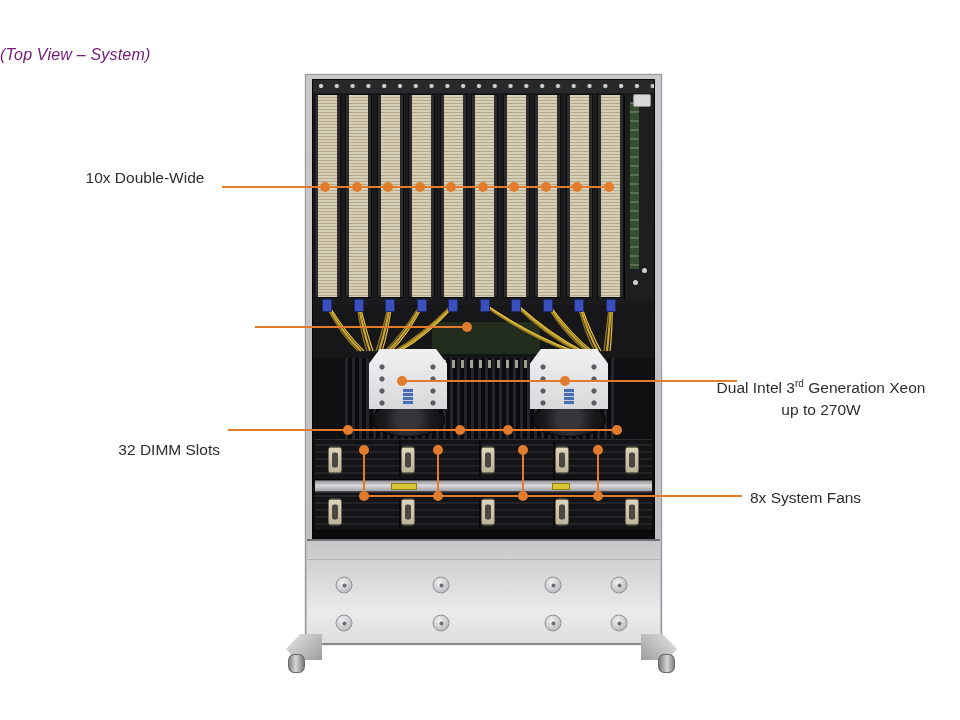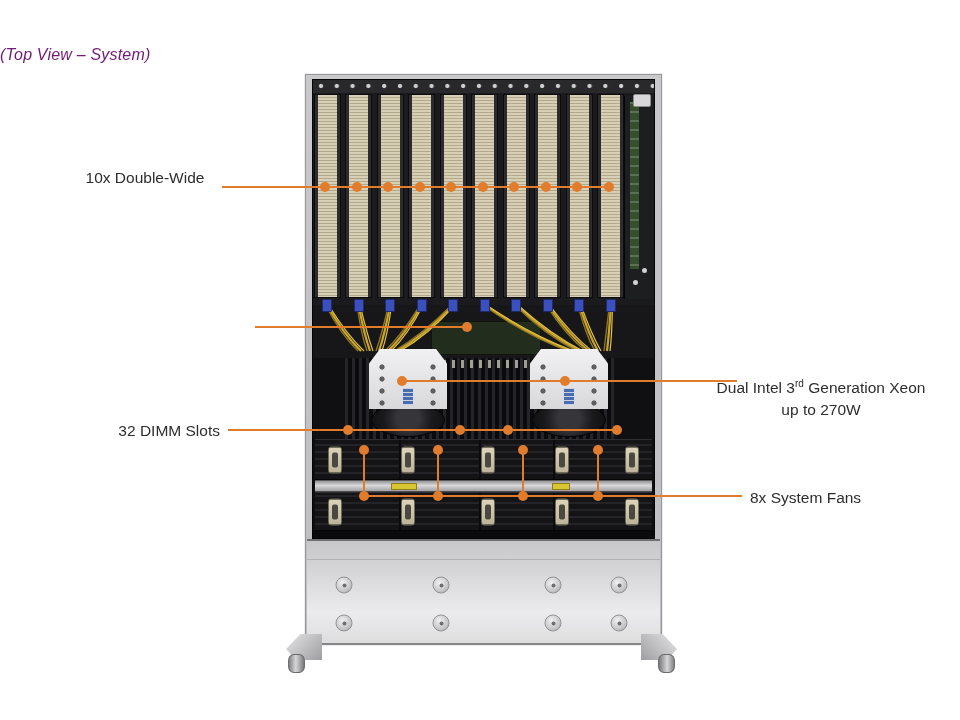--- a/index.html
+++ b/index.html
@@ -271,21 +271,21 @@
   <div class="foot right" style="left:641px;top:634px;">
     <div class="plate"></div>
     <div class="wheel"></div>
   </div>
 
   <div class="cl-label center" style="left:55px;top:168px;width:180px;">
     <div>10x Double-Wide</div>
   </div>
   <div class="cl-label right" style="left:40px;top:311px;width:182px;">
   </div>
-  <div class="cl-label right" style="left:40px;top:421px;width:180px;">
+  <div class="cl-label right" style="left:40px;top:440px;width:180px;">
     <div>32 DIMM Slots</div>
   </div>
   <div class="cl-label center cl-cpu" style="left:700px;top:337px;width:242px;margin-top:36px;">
     <div><span>Dual Intel 3</span><sup>rd</sup><span> Generation Xeon</span></div>
     <div>up to 270W</div>
   </div>
   <div class="cl-label" style="left:750px;top:488px;">
     <div>8x System Fans</div>
   </div>
 

